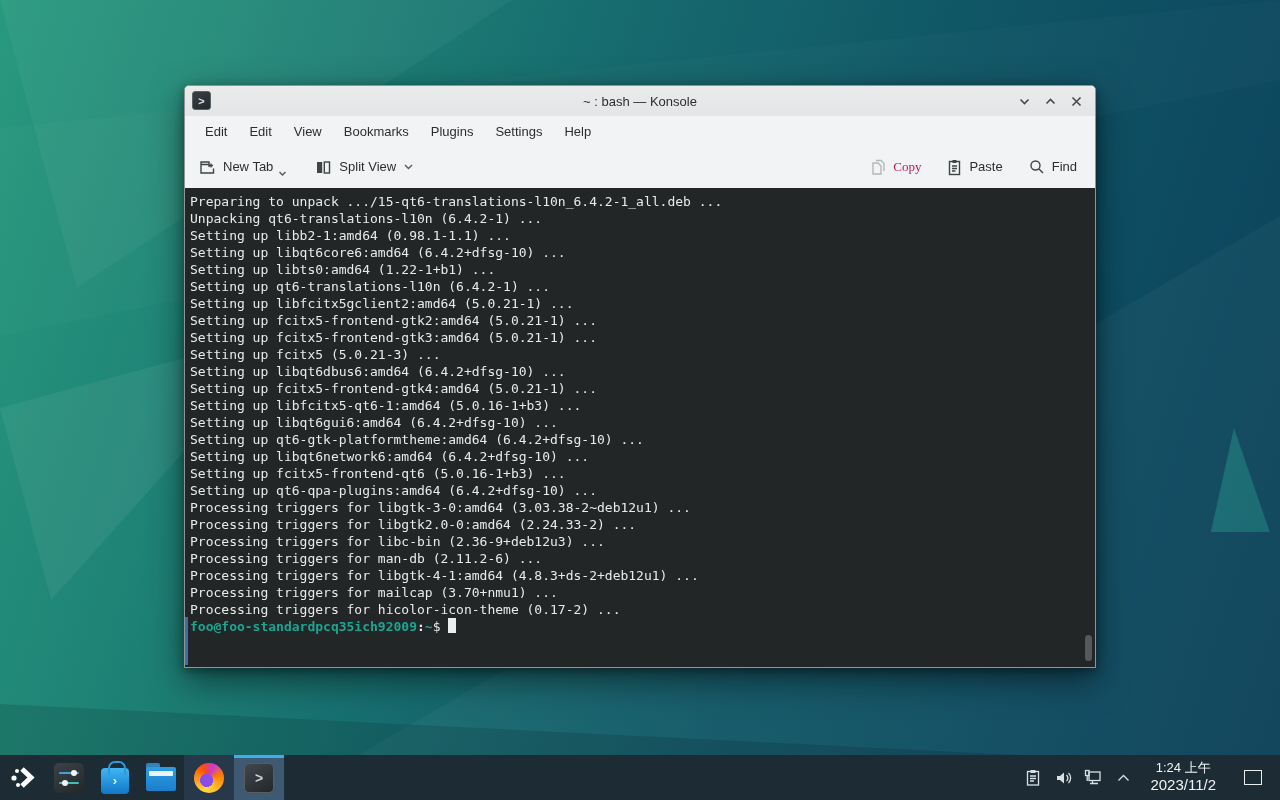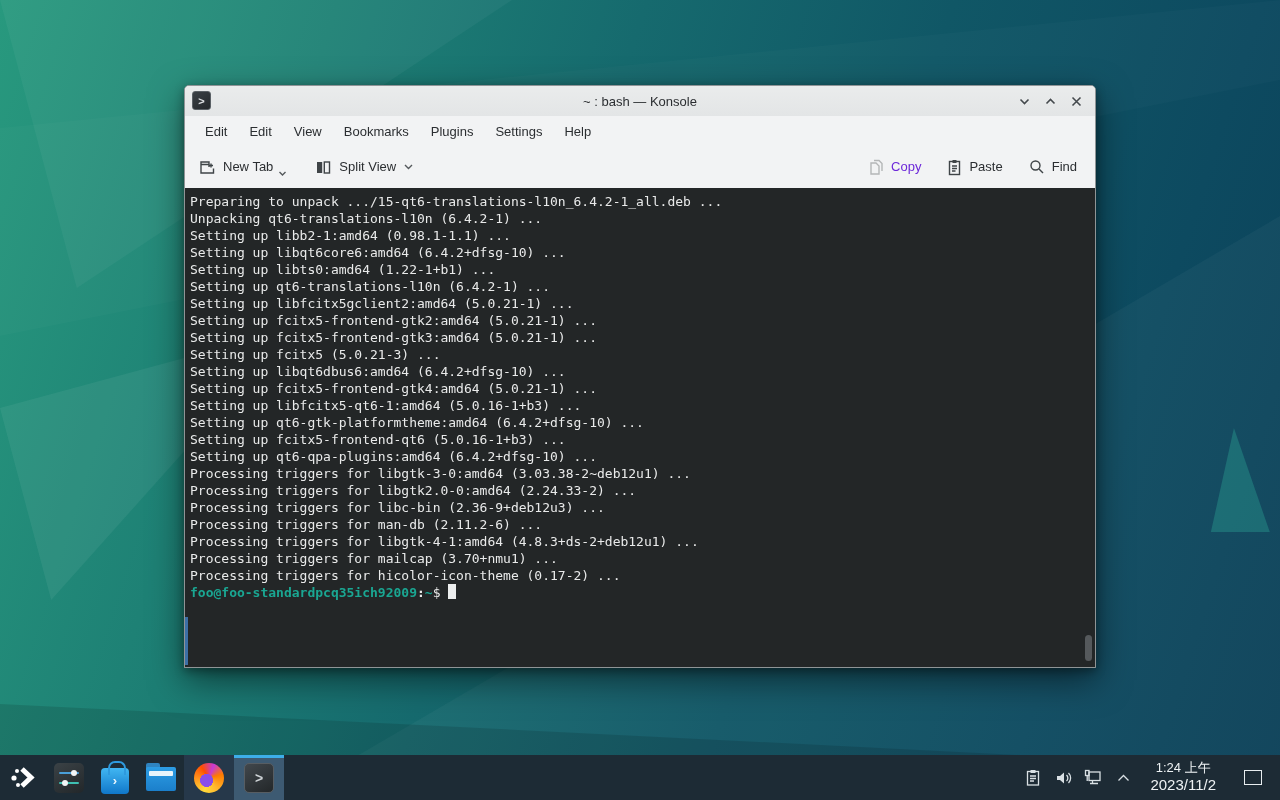--- a/index.html
+++ b/index.html
@@ -34,21 +34,21 @@
   .tb-btn svg { stroke:#44494d; stroke-width:1.6; fill:none; }
 
   .menubar { height:30px; background:#f2f3f4; display:flex; align-items:center; padding-left:9px; flex:0 0 auto; }
   .menu-item { padding:4px 11px; font-size:13px; color:#2b2e31; border-radius:3px; }
 
   .toolbar { height:42px; background:#f2f3f4; display:flex; align-items:center; padding:0 18px 0 14px; flex:0 0 auto; }
   .tool-btn { display:flex; align-items:flex-start; gap:7px; font-size:13px; color:#2b2e31; margin-right:26px; position:relative; }
   .tool-btn svg { stroke:#3f4447; fill:none; stroke-width:1.4; }
   .tool-btn.right { margin-right:0; margin-left:26px; }
   .tool-spacer { margin-left:auto; }
-  .tool-btn.disabled { color:#6d28d9; }
+  .tool-btn.disabled { color:#be185d;font-family:Liberation Serif, serif; }
   .tool-btn.disabled svg { stroke:#b4b6b7; }
   .mini-chev { position:relative; top:6px; left:-2px; }
   .mini-chev svg, .inline-chev svg { stroke:#55595c; }
 
   
   .terminal { flex:1; background:#232627; position:relative; overflow:hidden;
     font-family:"DejaVu Sans Mono", monospace; font-size:13px; line-height:17px; color:#e9eaea;
     padding:5px 18px 0 5px; cursor:text; }
   .terminal .tline { white-space:pre; }
   .prompt-line { white-space:pre; }
@@ -213,21 +213,23 @@
           <div class="tline">Setting up libqt6core6:amd64 (6.4.2+dfsg-10) ...</div>
           <div class="tline">Setting up libts0:amd64 (1.22-1+b1) ...</div>
           <div class="tline">Setting up qt6-translations-l10n (6.4.2-1) ...</div>
           <div class="tline">Setting up libfcitx5gclient2:amd64 (5.0.21-1) ...</div>
           <div class="tline">Setting up fcitx5-frontend-gtk2:amd64 (5.0.21-1) ...</div>
           <div class="tline">Setting up fcitx5-frontend-gtk3:amd64 (5.0.21-1) ...</div>
           <div class="tline">Setting up fcitx5 (5.0.21-3) ...</div>
           <div class="tline">Setting up libqt6dbus6:amd64 (6.4.2+dfsg-10) ...</div>
           <div class="tline">Setting up fcitx5-frontend-gtk4:amd64 (5.0.21-1) ...</div>
           <div class="tline">Setting up libfcitx5-qt6-1:amd64 (5.0.16-1+b3) ...</div>
+          <div class="tline">Setting up libqt6gui6:amd64 (6.4.2+dfsg-10) ...</div>
           <div class="tline">Setting up qt6-gtk-platformtheme:amd64 (6.4.2+dfsg-10) ...</div>
+          <div class="tline">Setting up libqt6network6:amd64 (6.4.2+dfsg-10) ...</div>
           <div class="tline">Setting up fcitx5-frontend-qt6 (5.0.16-1+b3) ...</div>
           <div class="tline">Setting up qt6-qpa-plugins:amd64 (6.4.2+dfsg-10) ...</div>
           <div class="tline">Processing triggers for libgtk-3-0:amd64 (3.03.38-2~deb12u1) ...</div>
           <div class="tline">Processing triggers for libgtk2.0-0:amd64 (2.24.33-2) ...</div>
           <div class="tline">Processing triggers for libc-bin (2.36-9+deb12u3) ...</div>
           <div class="tline">Processing triggers for man-db (2.11.2-6) ...</div>
           <div class="tline">Processing triggers for libgtk-4-1:amd64 (4.8.3+ds-2+deb12u1) ...</div>
           <div class="tline">Processing triggers for mailcap (3.70+nmu1) ...</div>
           <div class="tline">Processing triggers for hicolor-icon-theme (0.17-2) ...</div>
         </div>

